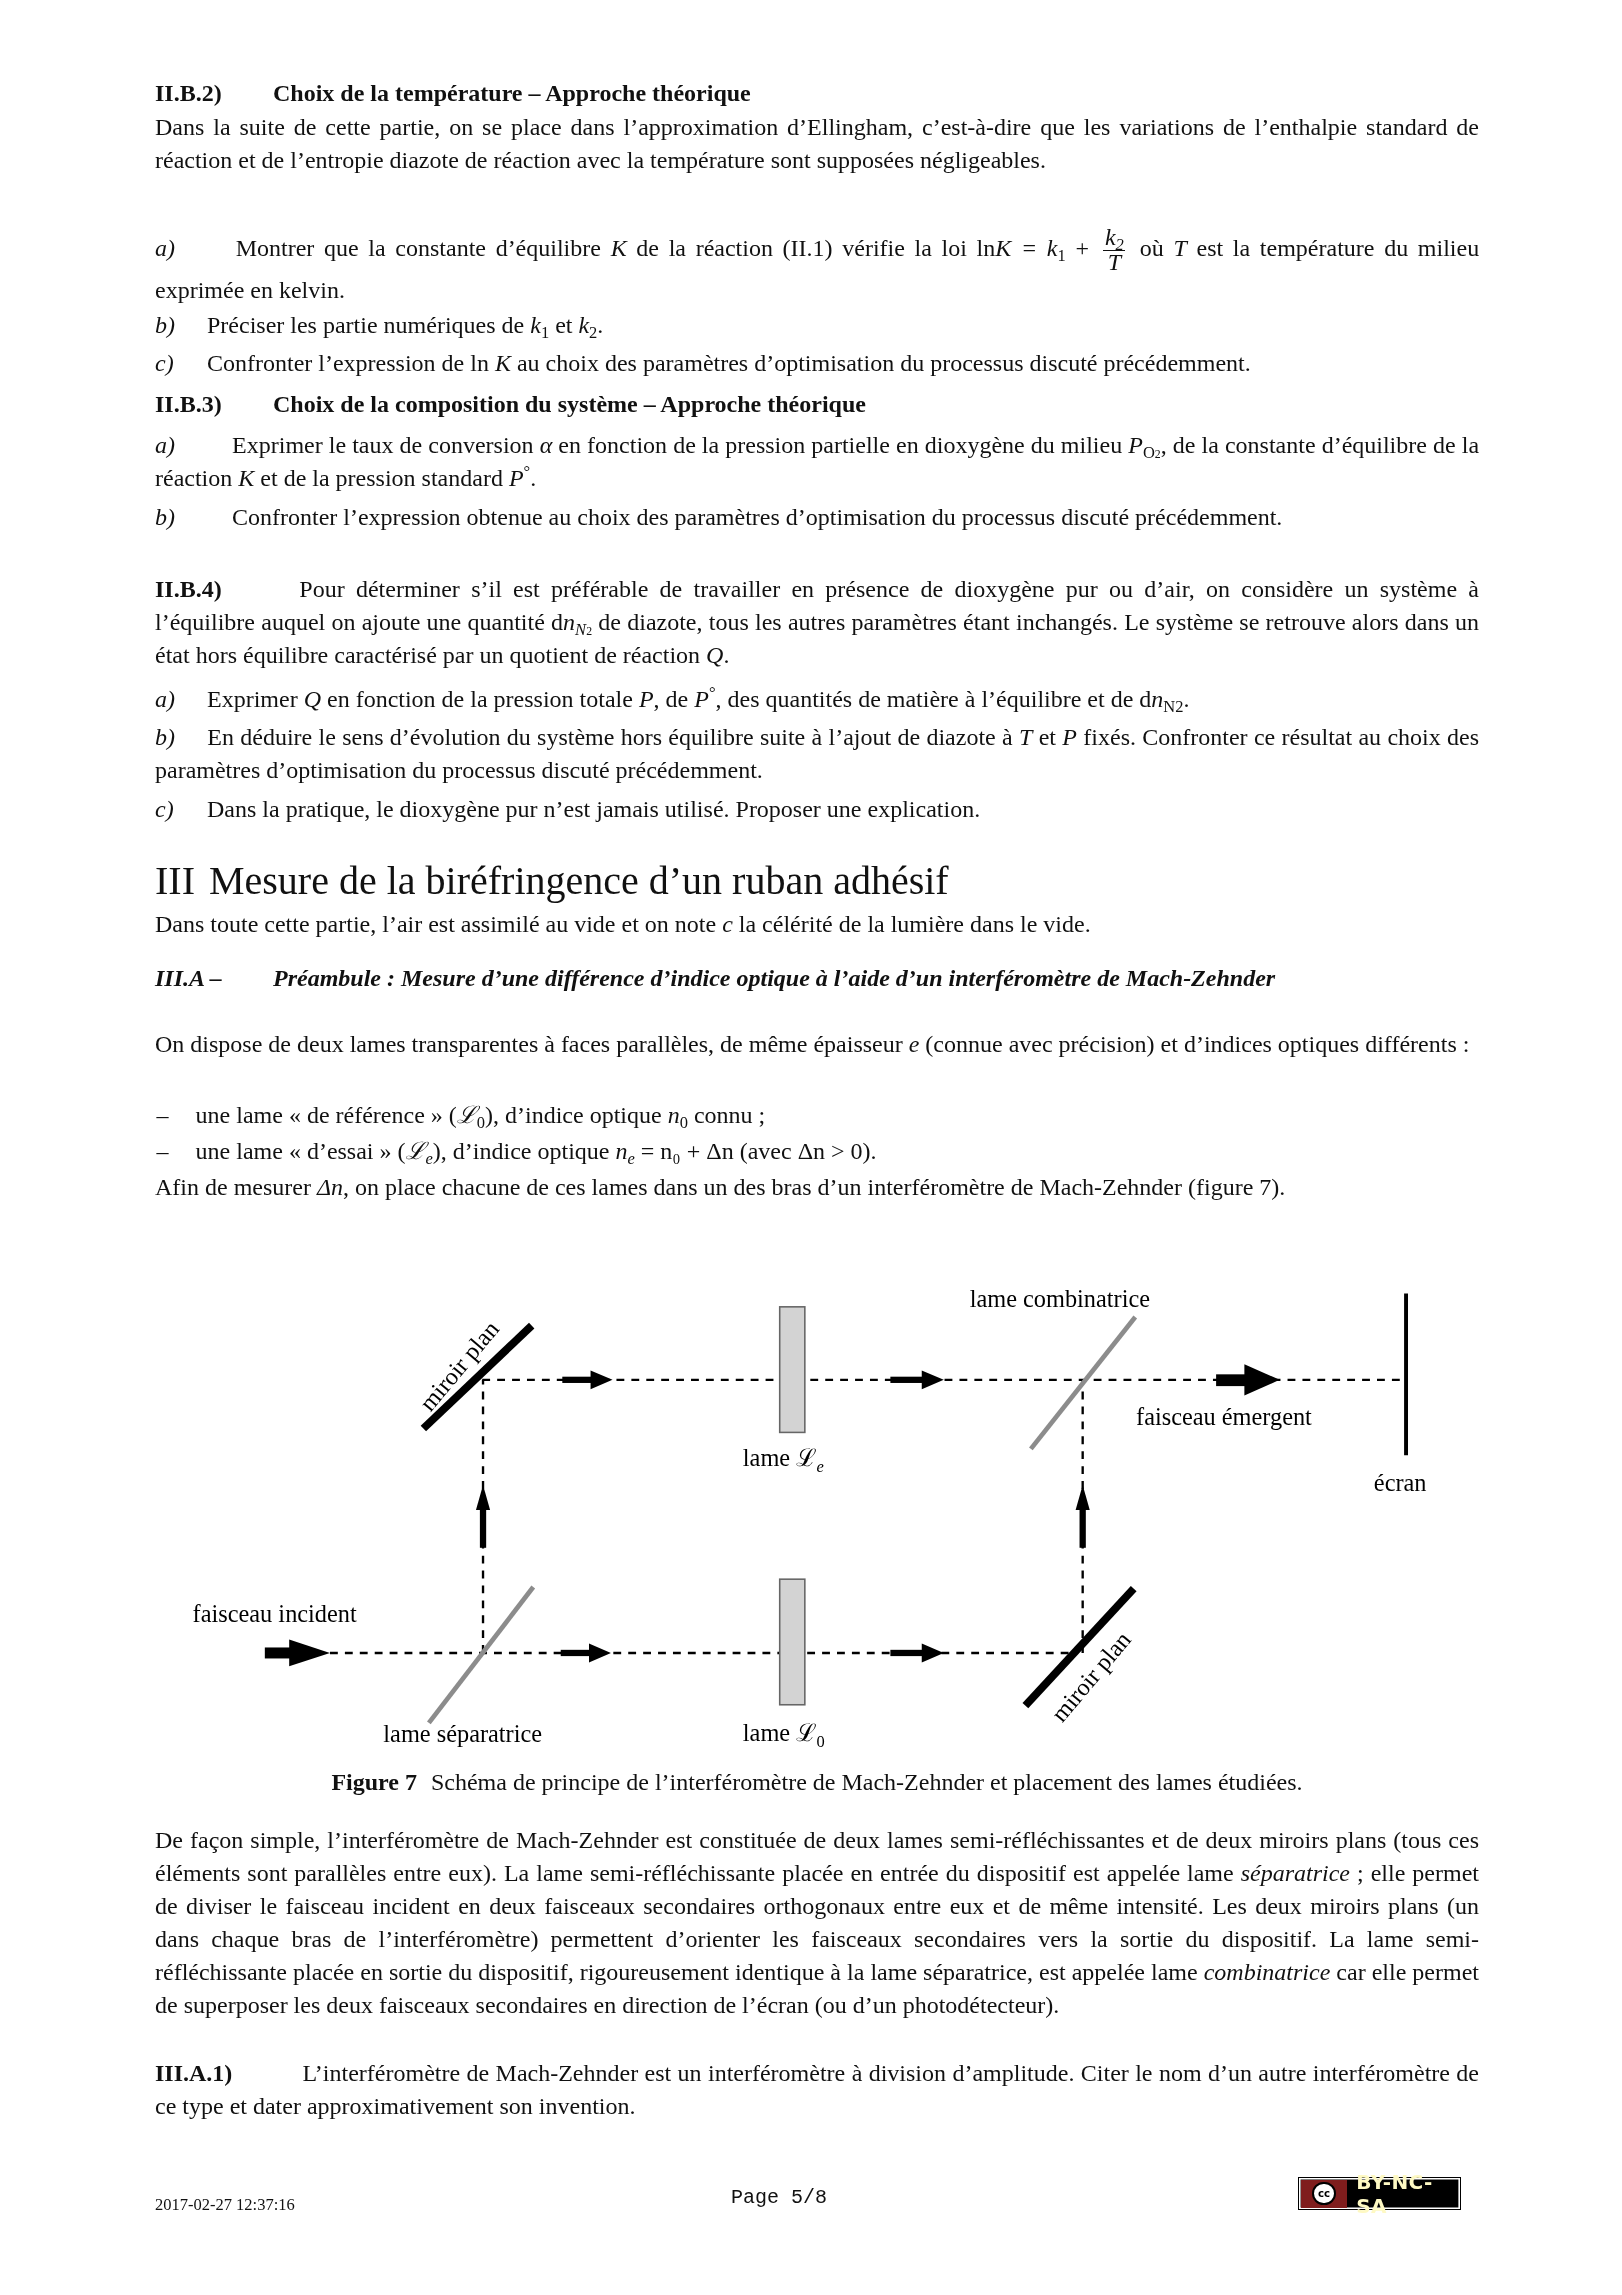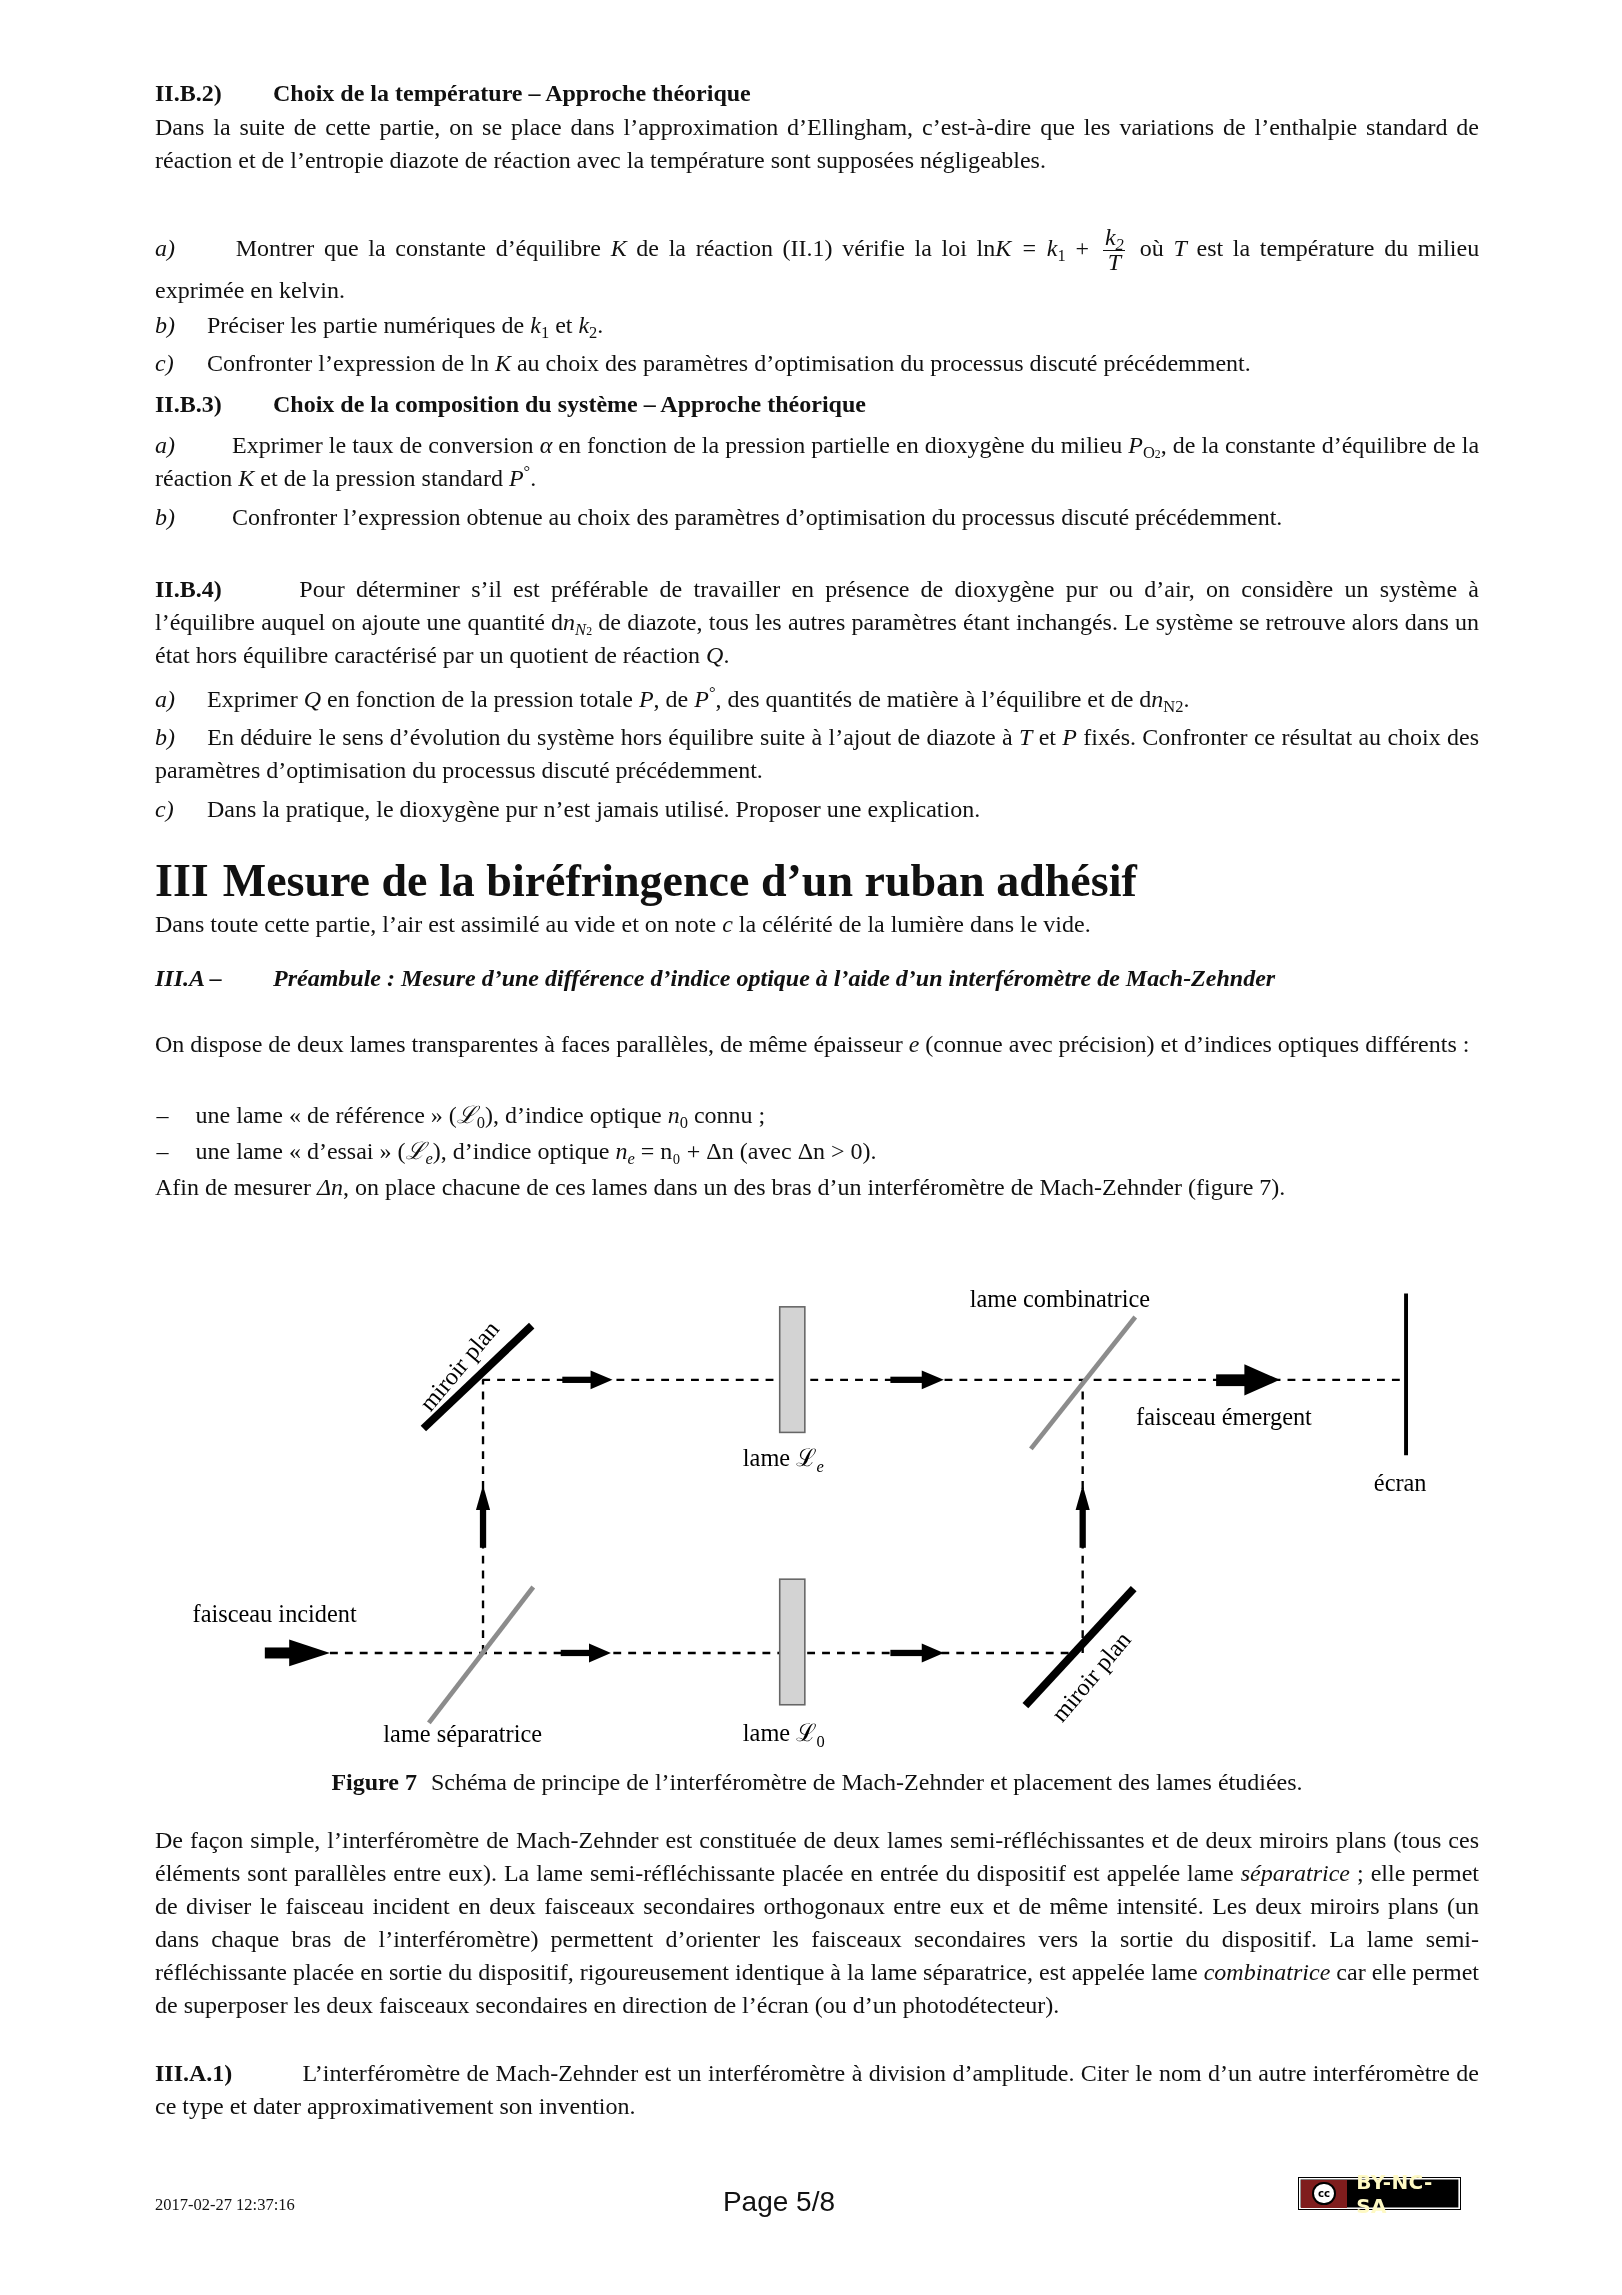--- a/index.html
+++ b/index.html
@@ -9,30 +9,30 @@
   .h-sub { font-weight: bold; }
   .h-sub .num { display: inline-block; min-width: 118px; }
   p { margin: 0; text-align: justify; }
   .it { font-style: italic; }
   .lbl { font-style: italic; display: inline-block; min-width: 46px; }
   .lbl.wide { min-width: 71px; }
   sub { font-size: 16.5px; line-height: 0; vertical-align: -4.7px; }
   sup { font-size: 16.5px; line-height: 0; }
   .frac { display: inline-flex; flex-direction: column; vertical-align: middle; text-align: center; margin: 0 4.7px; line-height: 23.6px; }
   .frac .num-f { border-bottom: 1.6px solid #111; padding: 0 1.6px; }
-  .h-part { font-size: 46px; line-height: 47px; font-weight: bold; }
+  .h-part { font-size: 40px; line-height: 47px; font-weight: normal; }
   .h-part .pnum { margin-right: 14px; }
   .h-sec { font-weight: bold; font-style: italic; display: flex; }
   .h-sec .snum { flex: 0 0 118px; }
   .bullet { display: flex; }
   .bullet .dash { flex: 0 0 39px; padding-left: 1.6px; }
   .caption { text-align: center; }
   .caption b { margin-right: 14px; }
   .footer-date { position: absolute; left: 155px; top: 2195px; font-family: "Liberation Serif", serif; font-size: 16.5px; }
-  .footer-page { position: absolute; left: 0; width: 1558px; top: 2186px; text-align: center; font-family: Liberation Sans, sans-serif; font-size: 28px; }
+  .footer-page { position: absolute; left: 0; width: 1558px; top: 2186px; text-align: center; font-family: Liberation Mono, monospace; font-size: 20px; }
   .cc-badge { position: absolute; left: 1298px; top: 2177px; width: 161px; height: 31px; background: #000; border: 1.6px solid #000; box-shadow: inset 0 0 0 1.6px #fff; display: flex; align-items: center; }
   .cc-badge .cc-left { width: 47px; height: 28px; background: #7f1d1d; margin-left: 2.4px; display: flex; align-items: center; justify-content: center; }
   .cc-badge .cc-circle { width: 23.6px; height: 23.6px; border-radius: 50%; background: #fff; border: 2.4px solid #000; box-sizing: border-box; display: flex; align-items: center; justify-content: center; font-family: "DejaVu Sans", sans-serif; font-weight: bold; font-size: 10.2px; color: #000; }
   .cc-badge .cc-text { color: #fef9c3; font-family: "DejaVu Sans", sans-serif; font-weight: bold; font-size: 20px; margin-left: 9.4px; letter-spacing: 0.4px; }
   svg text { font-family: "Liberation Serif", "DejaVu Serif", serif; }
 </style>
 </head>
 <body>
 
 <div class="page">

